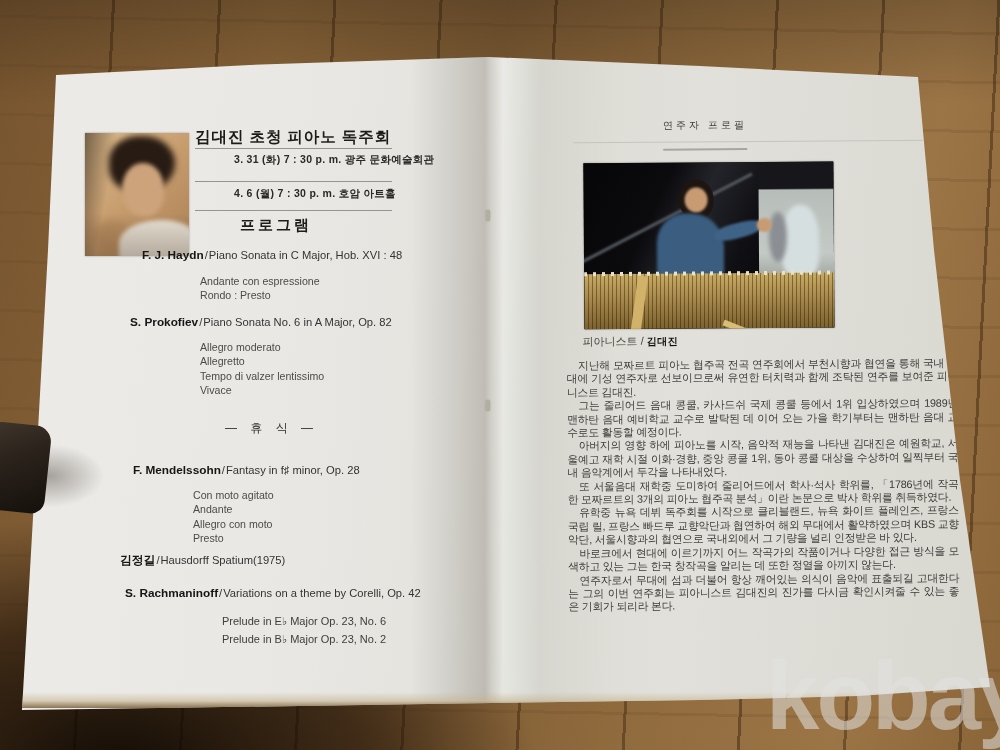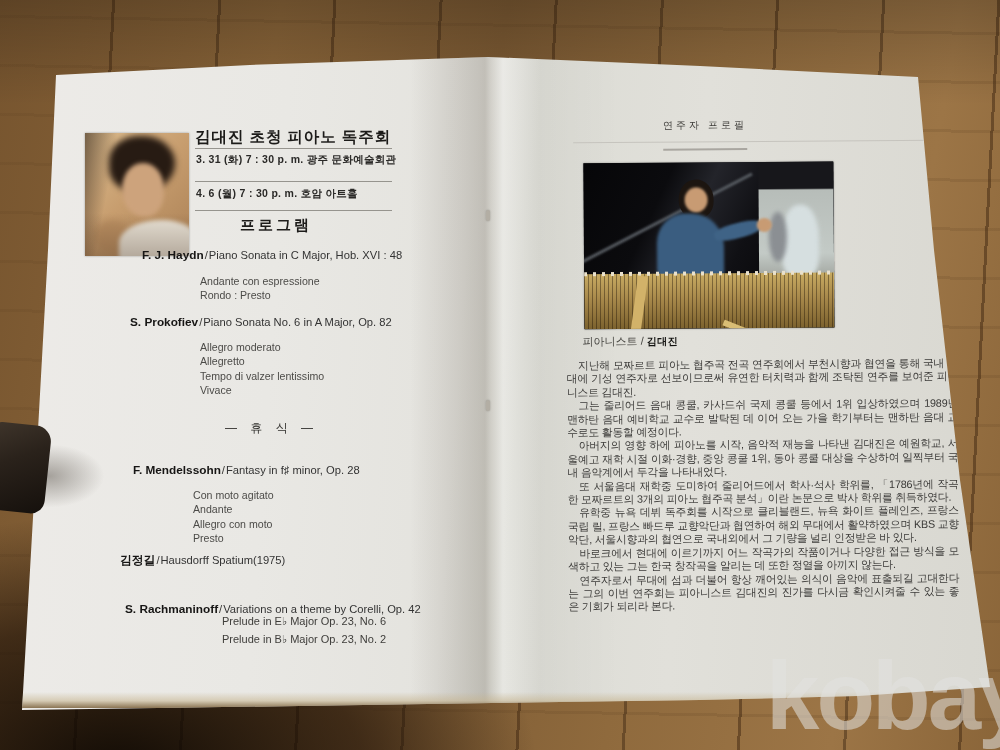--- a/index.html
+++ b/index.html
@@ -33,21 +33,21 @@
     background:linear-gradient(155deg,#3f352b 0%,#2a221b 40%,#15100c 100%);
     border-radius:8px 16px 14px 6px;}
   #clamp-shadow{left:34px;top:436px;width:130px;height:100px;
     background:radial-gradient(ellipse 60% 45% at 12% 40%, rgba(96,90,82,.5), rgba(0,0,0,0) 70%);}
 
   
   .lp{color:#2e2d2b;}
   #lp-title{left:195px;top:127px;font-family:"Liberation Serif",serif;font-weight:bold;
     font-size:15.5px;letter-spacing:1px;color:#1c1b19;text-align:center;}
   .hrule{height:1px;background:#96948e;}
-  #lp-date1,#lp-date2{font-size:10.5px;font-weight:bold;color:#2a2927;letter-spacing:.3px;}
+  #lp-date1,#lp-date2{font-size:10.5px;font-weight:bold;color:#2a2927;letter-spacing:.3px;margin-left:38px;}
   #lp-proglabel{left:240px;top:216px;font-size:15px;font-weight:bold;letter-spacing:3px;color:#1d1c1a;}
   .prog-entry{font-size:11.2px;color:#333;white-space:nowrap;}
   .prog-entry .composer{font-weight:bold;color:#161514;font-size:11.8px;}
   .prog-entry .slash{color:#33322f;padding:0 1px;}
   .movements{font-size:10.6px;color:#4c4b48;line-height:14.3px;white-space:nowrap;}
   .movements.wide{line-height:18px;font-size:11px;color:#3e3d3a;}
   #lp-interm{font-size:12px;color:#2f2e2b;letter-spacing:5px;white-space:nowrap;margin-left:12px;}
 
   
   #portrait{left:85px;top:133px;width:104px;height:123px;overflow:hidden;
@@ -172,21 +172,21 @@
         <div>Con moto agitato</div>
         <div>Andante</div>
         <div>Allegro con moto</div>
         <div>Presto</div>
       </div>
 
       <div class="prog-entry abs" style="left:120px;top:553px">
         <span class="composer">김정길</span><span class="slash">/</span><span class="work">Hausdorff Spatium(1975)</span>
       </div>
 
-      <div class="prog-entry abs" style="left:125px;top:602px">
+      <div class="prog-entry abs" style="left:125px;top:586px">
         <span class="composer">S. Rachmaninoff</span><span class="slash">/</span><span class="work">Variations on a theme by Corelli, Op. 42</span>
       </div>
       <div class="movements wide abs" style="left:222px;top:612px">
         <div>Prelude in E♭ Major Op. 23, No. 6</div>
         <div>Prelude in B♭ Major Op. 23, No. 2</div>
       </div>
     </div>
 
     <div class="rp">
       <div id="rp-header" class="abs">연주자 프로필</div>

